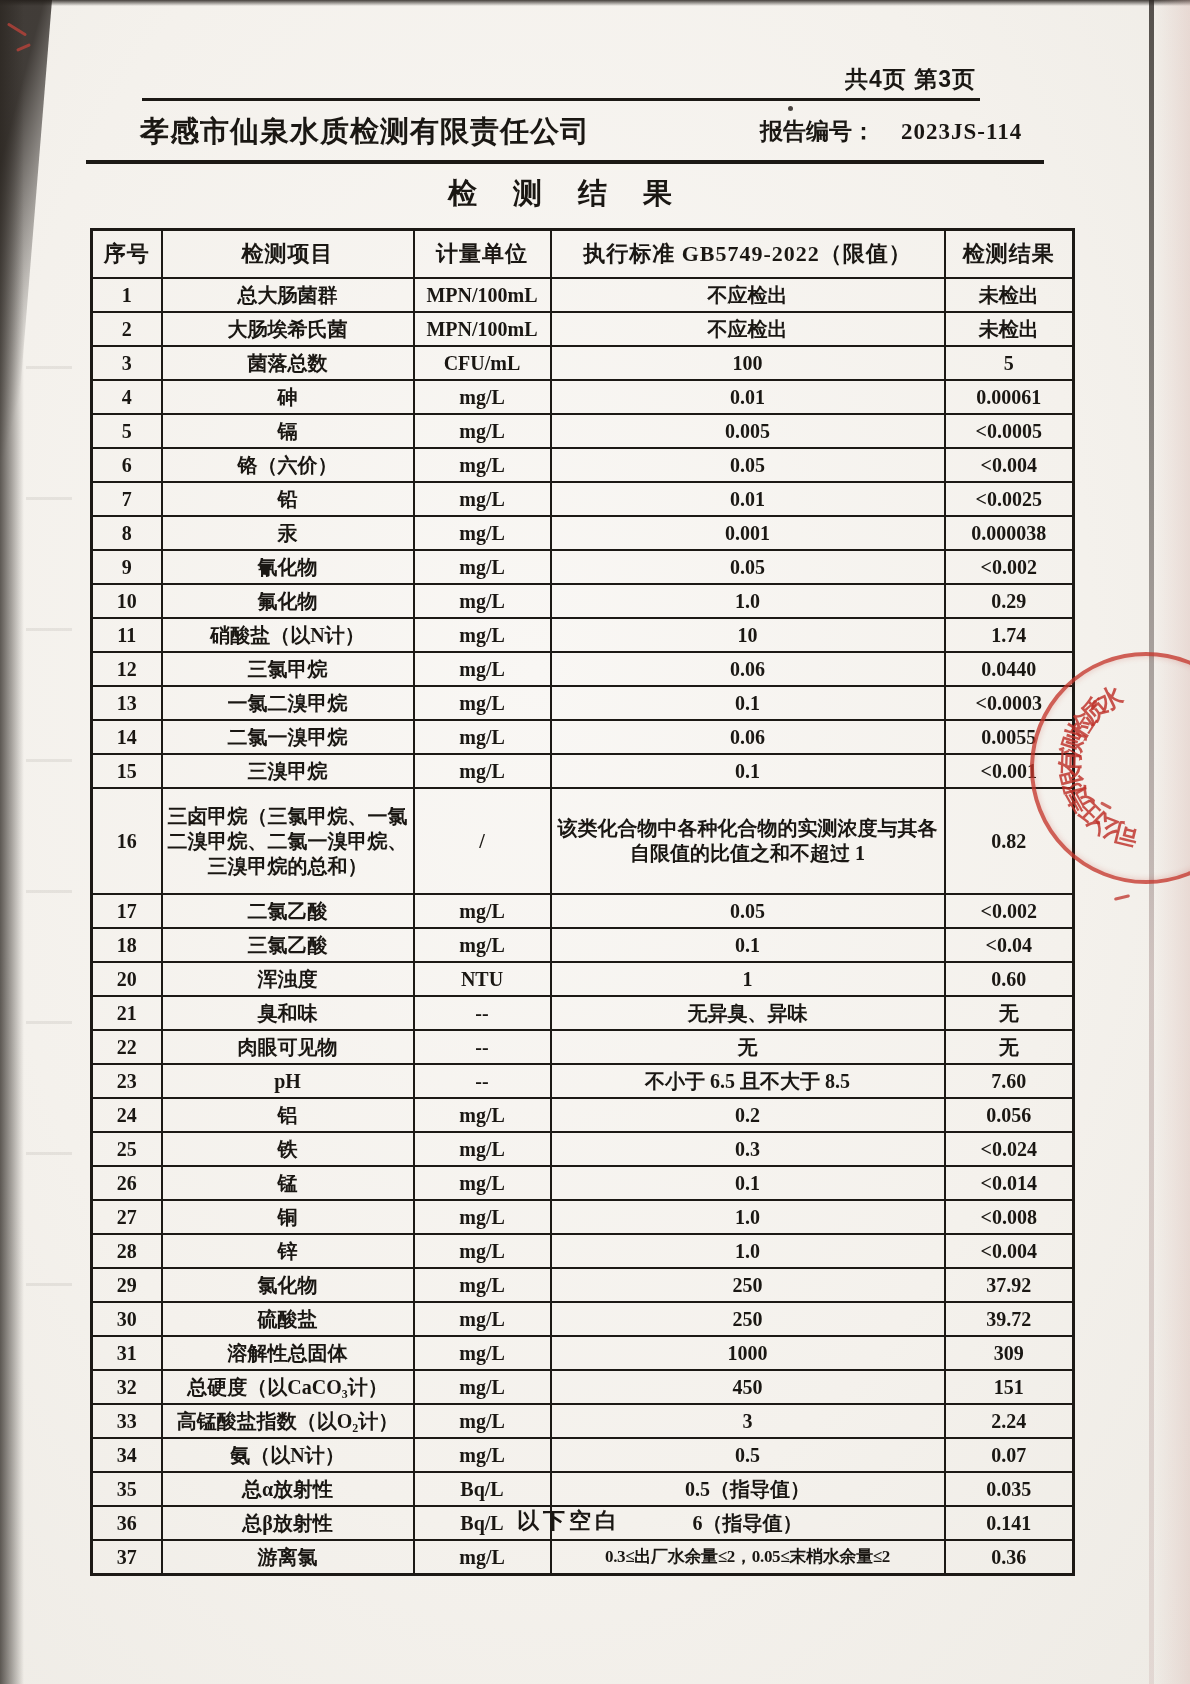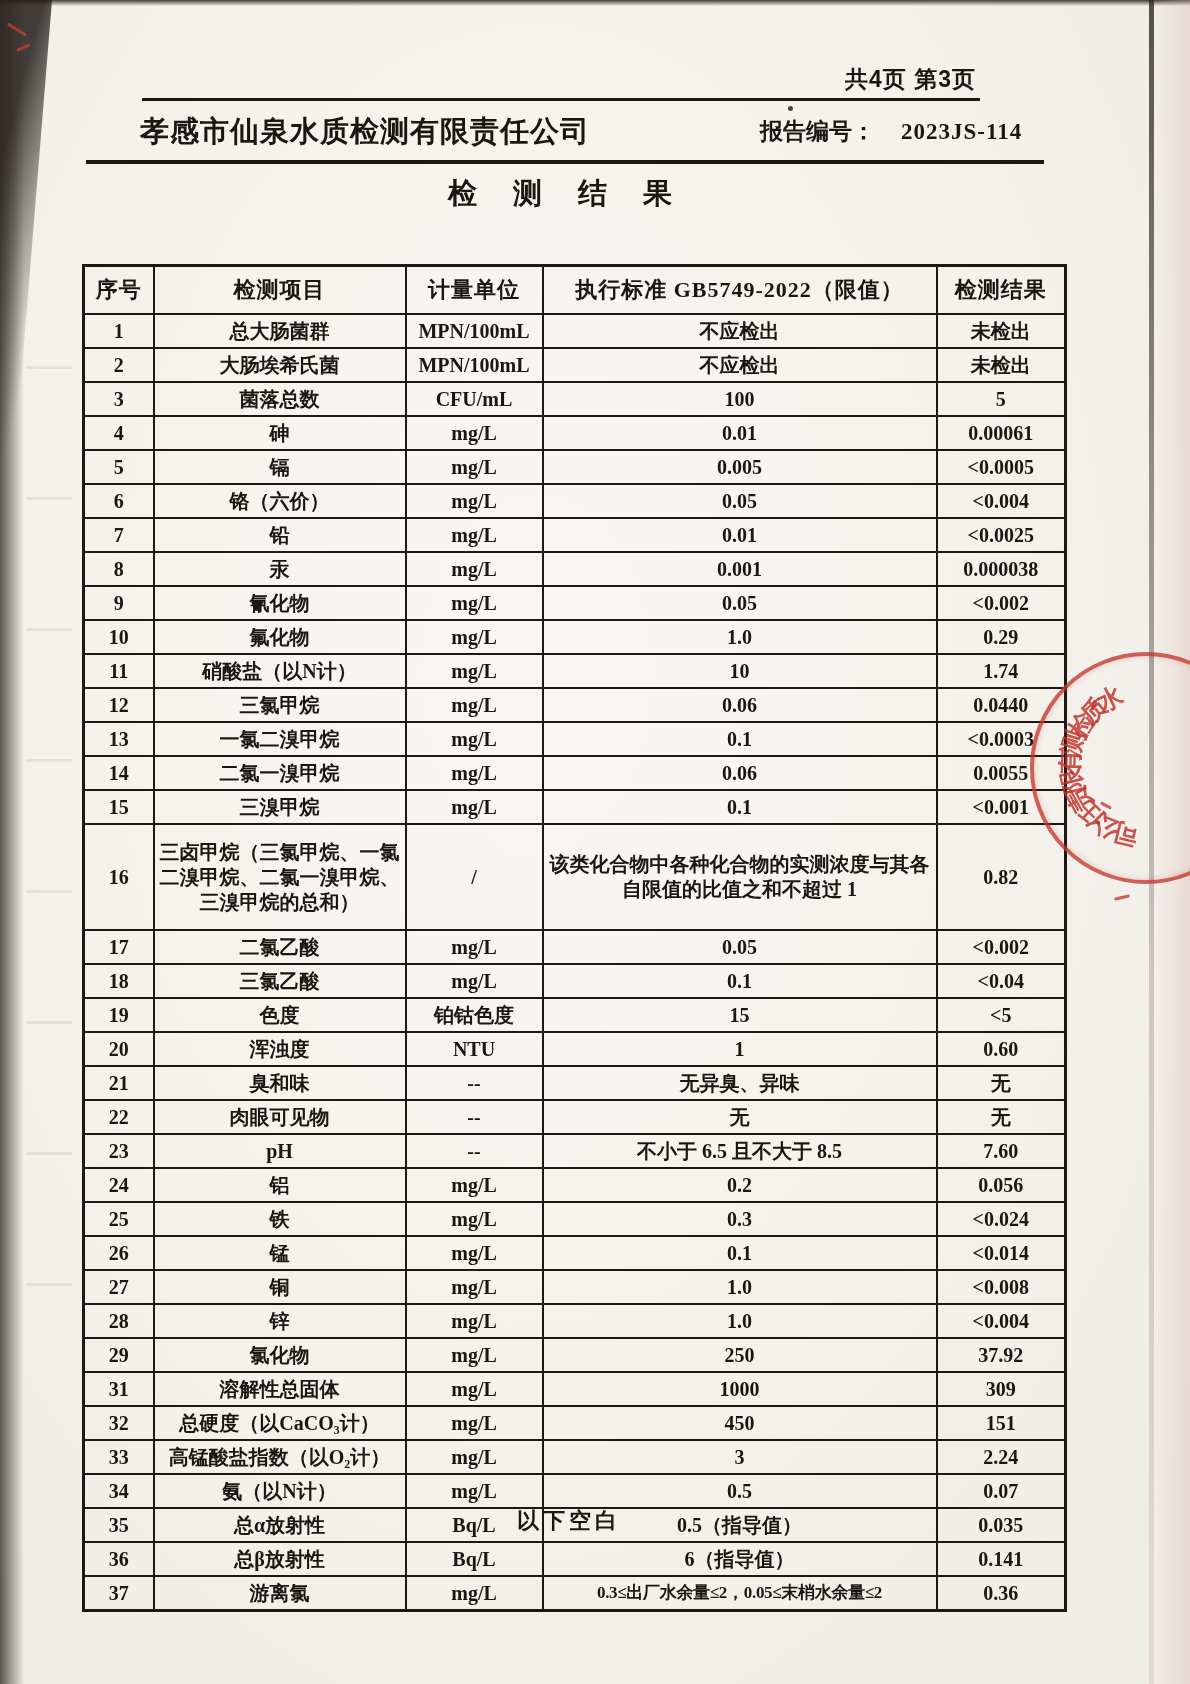--- a/index.html
+++ b/index.html
@@ -43,23 +43,23 @@
     font-weight:bold;font-size:29px;letter-spacing:1px;text-align:right;}
   .report-no{position:absolute;left:760px;top:116px;font-size:23px;font-weight:bold;
     font-family:"Liberation Sans","DejaVu Sans",sans-serif;}
   .report-no .val{font-family:"Liberation Serif","DejaVu Serif",serif;margin-left:26px;
     letter-spacing:1px;}
   .rule-mid{left:86px;top:160px;width:958px;height:4px;}
   .doc-title{position:absolute;left:0;top:174px;width:1134px;text-align:center;
     font-family:Liberation Sans, sans-serif;
     font-weight:bold;font-size:29px;letter-spacing:14px;}
   
-  table.results{position:absolute;left:82px;top:228px;width:982px;
+  table.results{position:absolute;left:90px;top:228px;width:982px;
     border-collapse:collapse;table-layout:fixed;
-    border:3px solid #1c1915;margin-top:36px;}
+    border:3px solid #1c1915;}
   table.results th,table.results td{
     border:2px solid #1c1915;text-align:center;vertical-align:middle;
     padding:0 4px;overflow:hidden;}
   table.results th{height:46px;font-size:22px;font-weight:bold;letter-spacing:1px;}
   table.results td{height:32px;font-size:20px;font-weight:600;line-height:1.25;}
   table.results tr.tall td{height:104px;}
   table.results td.small{font-size:17px;letter-spacing:-0.3px;}
   
   .footer-note{position:absolute;left:78px;top:1506px;width:982px;text-align:center;
     font-size:22px;font-weight:bold;letter-spacing:4px;}
@@ -237,27 +237,20 @@
           <td>&lt;0.002</td>
         </tr>
         <tr>
           <td>18</td>
           <td>三氯乙酸</td>
           <td>mg/L</td>
           <td>0.1</td>
           <td>&lt;0.04</td>
         </tr>
         <tr>
-          <td>19</td>
-          <td>色度</td>
-          <td>铂钴色度</td>
-          <td>15</td>
-          <td>&lt;5</td>
-        </tr>
-        <tr>
           <td>20</td>
           <td>浑浊度</td>
           <td>NTU</td>
           <td>1</td>
           <td>0.60</td>
         </tr>
         <tr>
           <td>21</td>
           <td>臭和味</td>
           <td>--</td>
@@ -312,20 +305,27 @@
           <td>mg/L</td>
           <td>1.0</td>
           <td>&lt;0.004</td>
         </tr>
         <tr>
           <td>29</td>
           <td>氯化物</td>
           <td>mg/L</td>
           <td>250</td>
           <td>37.92</td>
+        </tr>
+        <tr>
+          <td>30</td>
+          <td>硫酸盐</td>
+          <td>mg/L</td>
+          <td>250</td>
+          <td>39.72</td>
         </tr>
         <tr>
           <td>31</td>
           <td>溶解性总固体</td>
           <td>mg/L</td>
           <td>1000</td>
           <td>309</td>
         </tr>
         <tr>
           <td>32</td>

